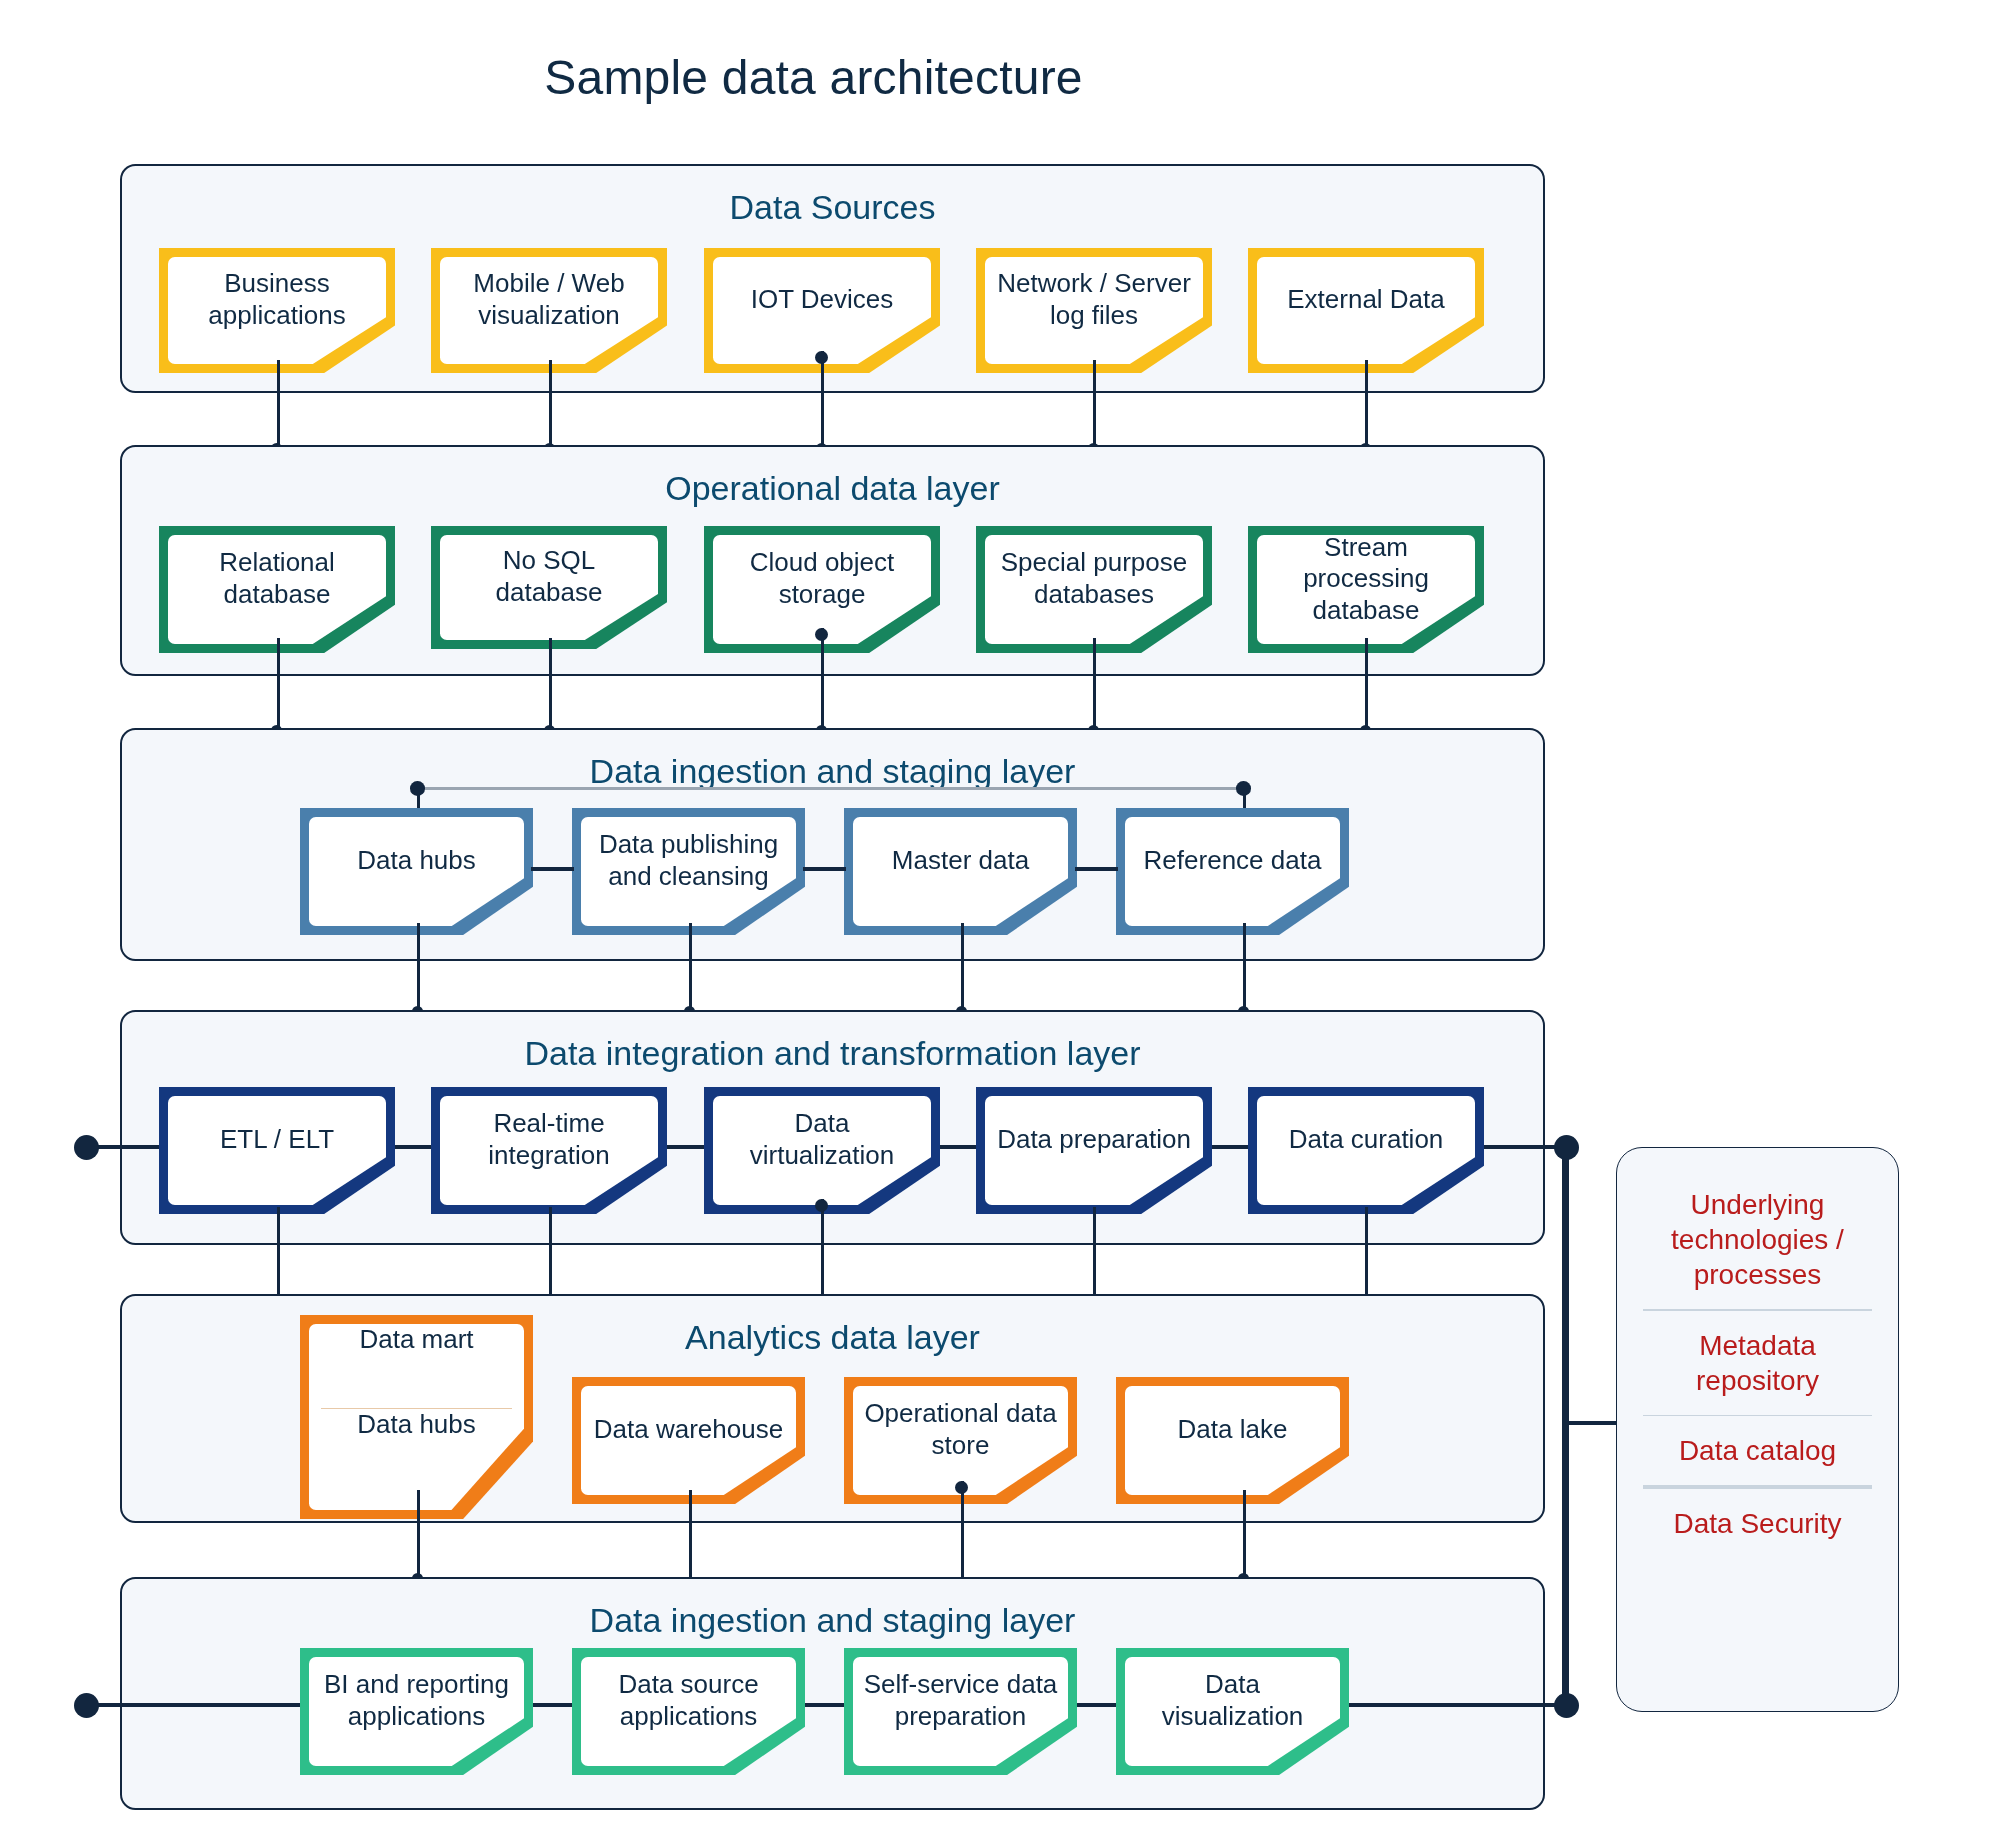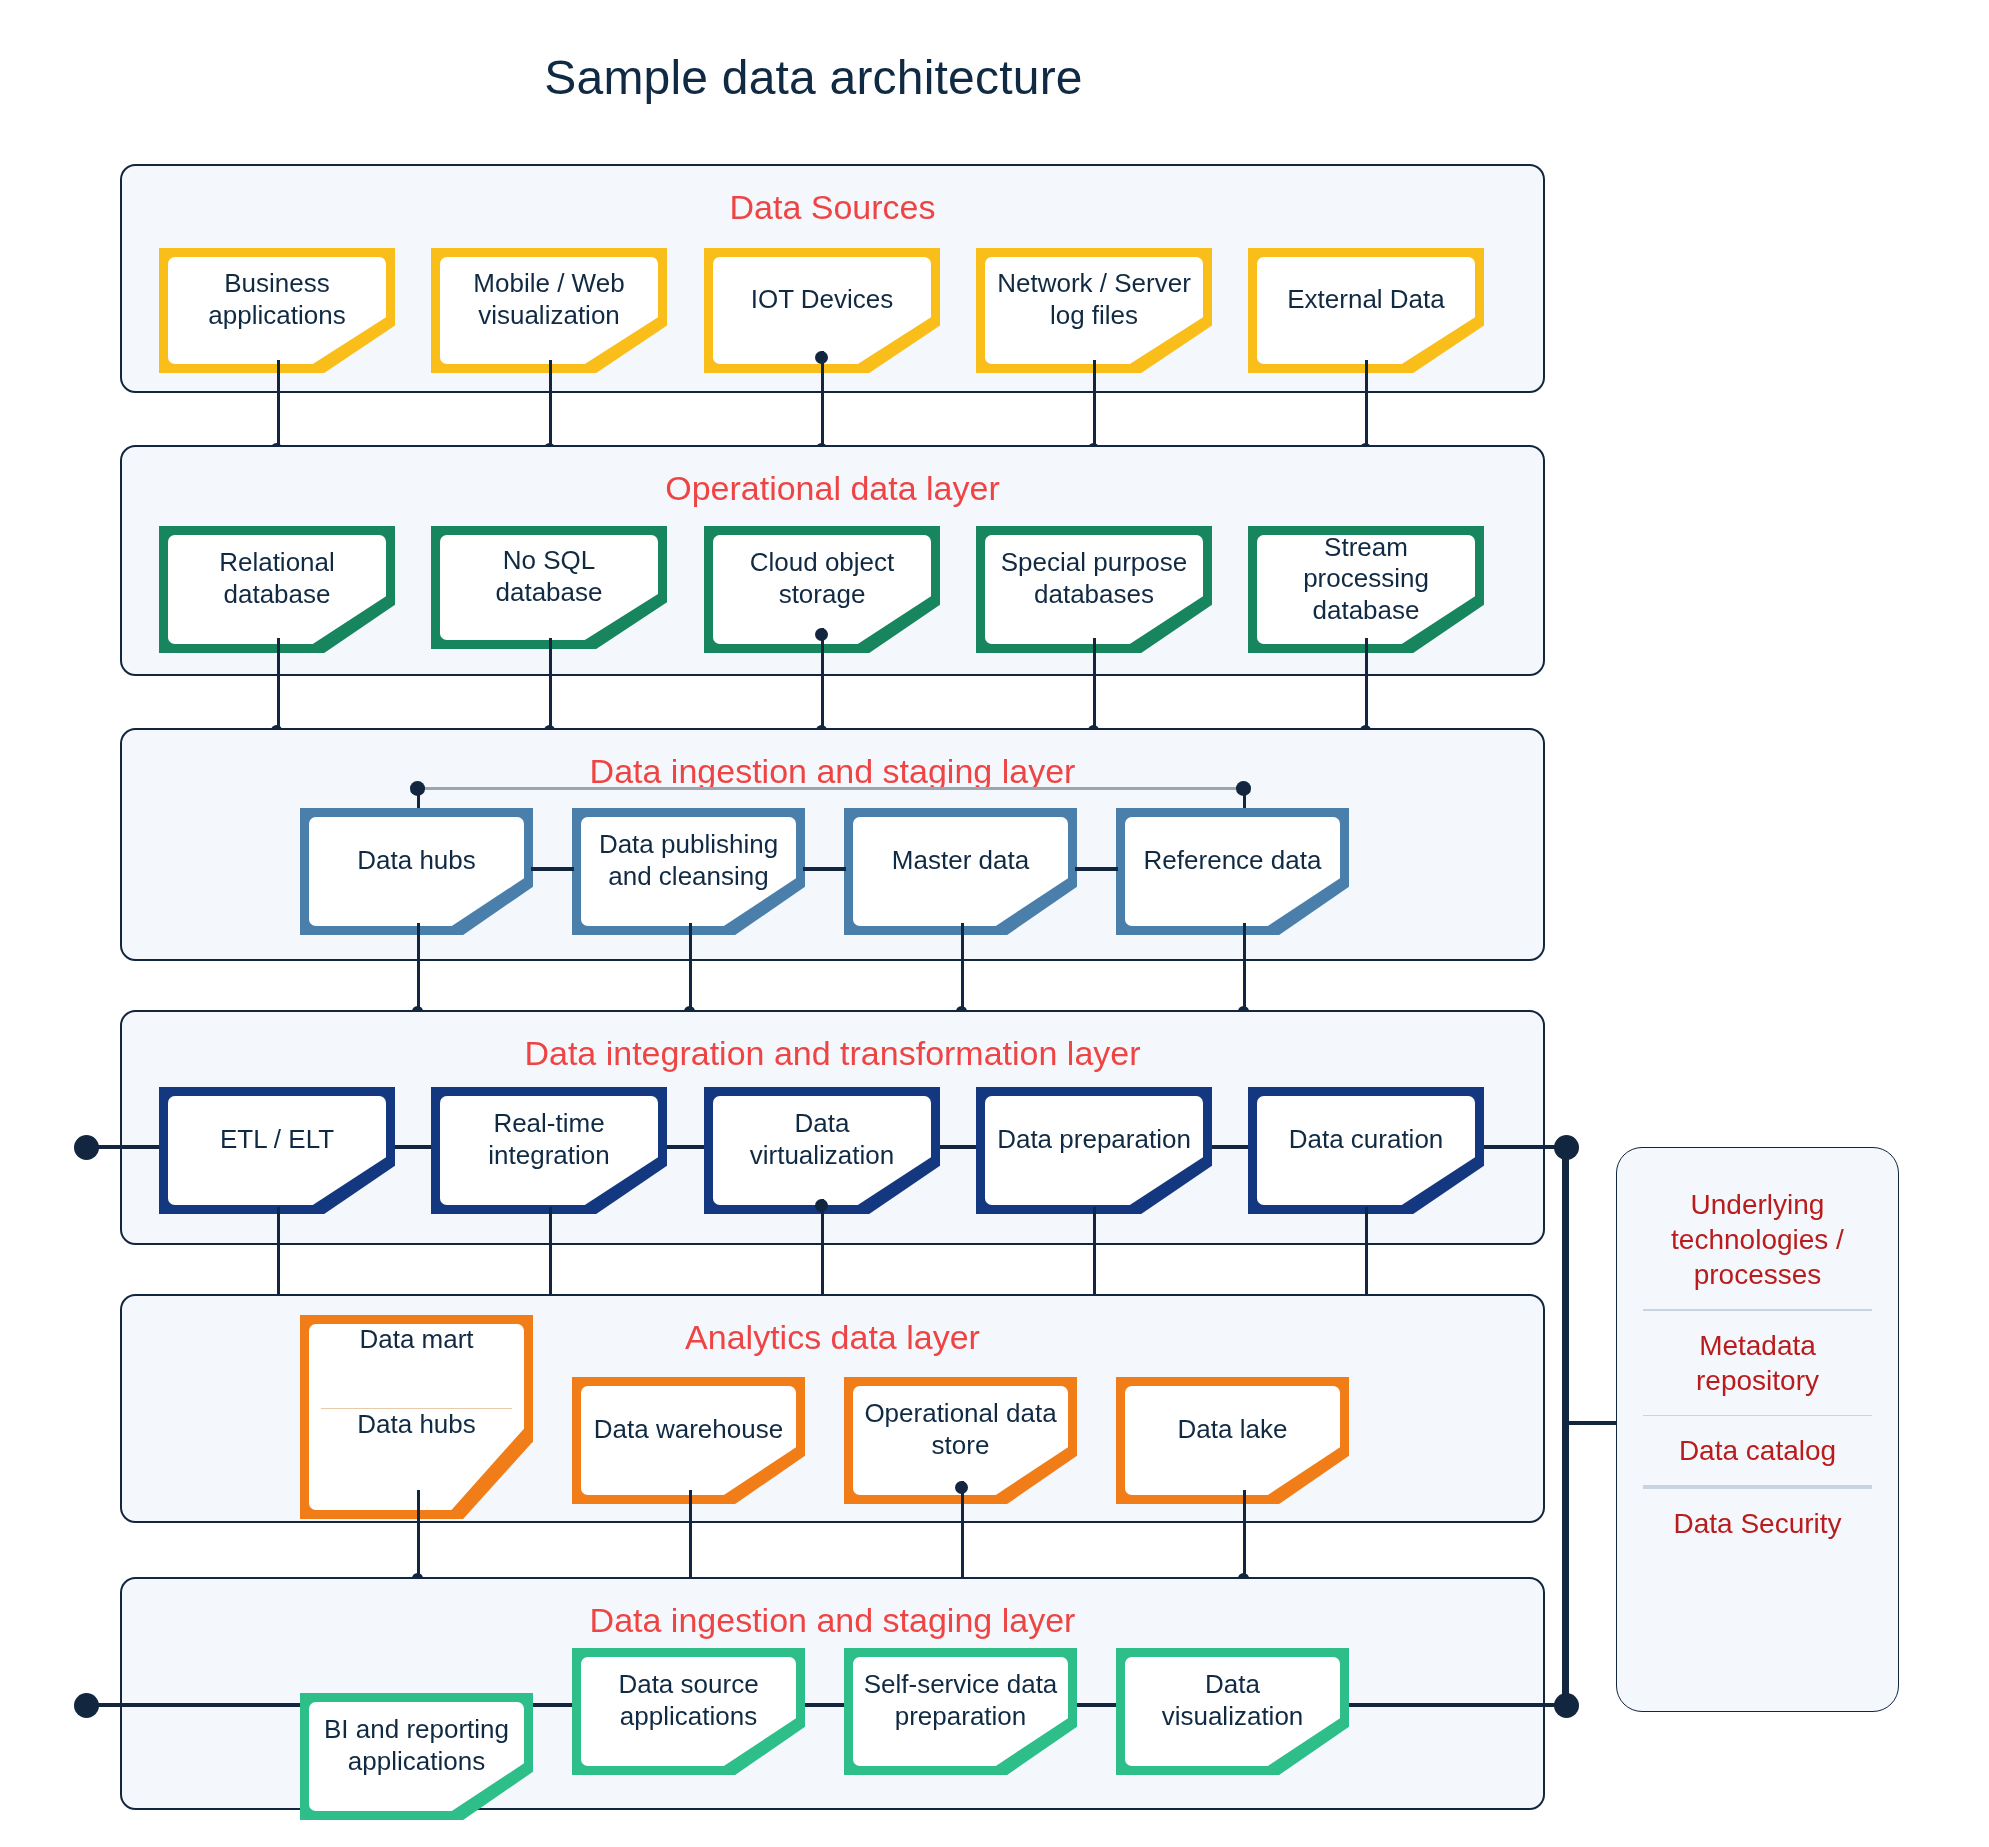--- a/index.html
+++ b/index.html
@@ -18,21 +18,21 @@
   
   .panel{
     position:absolute;
     background:#f4f7fb;
     border:2.6px solid #12263f;
     border-radius:15.4px;
     box-sizing:border-box;
   }
   .panel-title{
     position:absolute;left:0;width:100%;text-align:center;
-    font-size:34px;color:#ef4444;font-weight:400;top:22px;
+    font-size:34px;color:#0c4a6e;font-weight:400;top:22px;
   }
 
   
   .card{
     position:absolute;box-sizing:border-box;
     -webkit-clip-path:polygon(0 0,100% 0,100% 62%,70% 100%,0 100%);
     clip-path:polygon(0 0,100% 0,100% 62%,70% 100%,0 100%);
   }
   .card .inner{
     position:absolute;inset:8.6px;
@@ -297,21 +297,21 @@
 <div class="dot" style="left:1238px;top:1573px;width:11px;height:11px;"></div>
 
 <div class="panel" style="left:120px;top:1577px;width:1425px;height:233px;">
   <div class="panel-title">Data ingestion and staging layer</div>
 </div>
 
 <div class="hline" style="left:84px;top:1703px;width:1490px;"></div>
 <div class="dot" style="left:74px;top:1693px;width:25px;height:25px;"></div>
 <div class="dot" style="left:1554px;top:1693px;width:25px;height:25px;"></div>
 
-<div class="card c-mint" style="left:300px;top:1648px;width:233px;height:127px;margin-top:45px;">
+<div class="card c-mint" style="left:300px;top:1648px;width:233px;height:127px;">
   <div class="inner">
     <div class="label">BI and reporting applications</div>
   </div>
 </div>
 <div class="card c-mint" style="left:572px;top:1648px;width:233px;height:127px;">
   <div class="inner">
     <div class="label">Data source applications</div>
   </div>
 </div>
 <div class="card c-mint" style="left:844px;top:1648px;width:233px;height:127px;">

